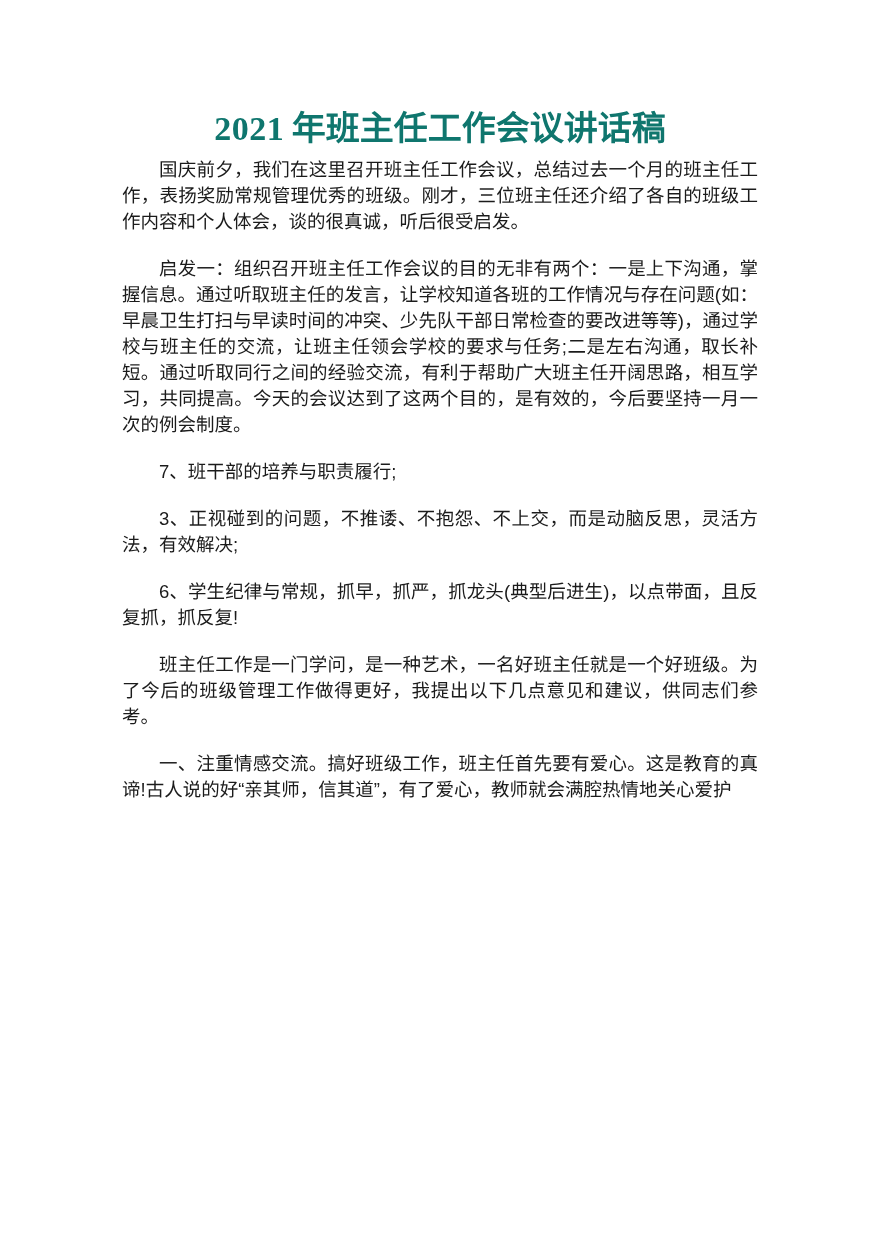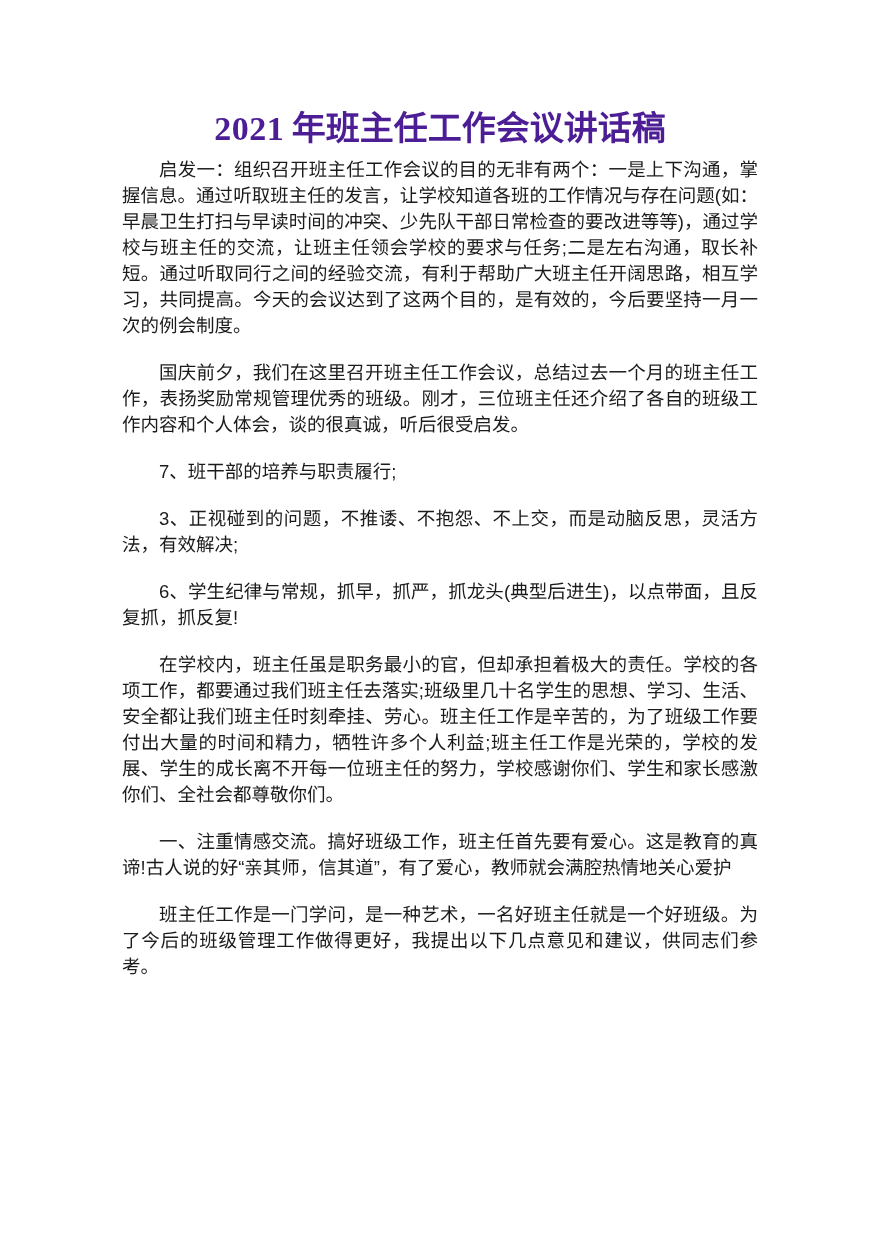--- a/index.html
+++ b/index.html
@@ -22,21 +22,21 @@
     height: 1250px;
     padding: 108px 126px 0 122px;
     background: #ffffff;
   }
   .doc-title {
     margin: 0 0 8px 0;
     text-align: center;
     font-weight: bold;
     font-size: 34px;
     line-height: 40px;
-    color: #4c1d95;
+    color: #0f766e;
     white-space: nowrap;
   }
   .doc-title .title-year {
     font-family: "Liberation Serif", serif;
     letter-spacing: 0.5px;
   }
   .doc-title .title-cn {
     font-family: "Liberation Sans", sans-serif;
     margin-left: 0.22em;
   }
@@ -52,31 +52,30 @@
   }
 </style>
 </head>
 <body>
 
 <div class="page">
 
   <h1 class="doc-title"><span class="title-year">2021</span><span class="title-cn">年班主任工作会议讲话稿</span></h1>
 
 
+  <p class="para">国庆前夕，我们在这里召开班主任工作会议，总结过去一个月的班主任工作，表扬奖励常规管理优秀的班级。刚才，三位班主任还介绍了各自的班级工作内容和个人体会，谈的很真诚，听后很受启发。</p>
+
   <p class="para">启发一：组织召开班主任工作会议的目的无非有两个：一是上下沟通，掌握信息。通过听取班主任的发言，让学校知道各班的工作情况与存在问题(如：早晨卫生打扫与早读时间的冲突、少先队干部日常检查的要改进等等)，通过学校与班主任的交流，让班主任领会学校的要求与任务;二是左右沟通，取长补短。通过听取同行之间的经验交流，有利于帮助广大班主任开阔思路，相互学习，共同提高。今天的会议达到了这两个目的，是有效的，今后要坚持一月一次的例会制度。</p>
-
-  <p class="para">国庆前夕，我们在这里召开班主任工作会议，总结过去一个月的班主任工作，表扬奖励常规管理优秀的班级。刚才，三位班主任还介绍了各自的班级工作内容和个人体会，谈的很真诚，听后很受启发。</p>
 
 
   <p class="para">7、班干部的培养与职责履行;</p>
 
 
   <p class="para">3、正视碰到的问题，不推诿、不抱怨、不上交，而是动脑反思，灵活方法，有效解决;</p>
 
   <p class="para">6、学生纪律与常规，抓早，抓严，抓龙头(典型后进生)，以点带面，且反复抓，抓反复!</p>
 
-  <p class="para">在学校内，班主任虽是职务最小的官，但却承担着极大的责任。学校的各项工作，都要通过我们班主任去落实;班级里几十名学生的思想、学习、生活、安全都让我们班主任时刻牵挂、劳心。班主任工作是辛苦的，为了班级工作要付出大量的时间和精力，牺牲许多个人利益;班主任工作是光荣的，学校的发展、学生的成长离不开每一位班主任的努力，学校感谢你们、学生和家长感激你们、全社会都尊敬你们。</p>
+
+  <p class="para">班主任工作是一门学问，是一种艺术，一名好班主任就是一个好班级。为了今后的班级管理工作做得更好，我提出以下几点意见和建议，供同志们参考。</p>
 
   <p class="para">一、注重情感交流。搞好班级工作，班主任首先要有爱心。这是教育的真谛!古人说的好“亲其师，信其道”，有了爱心，教师就会满腔热情地关心爱护</p>
-
-  <p class="para">班主任工作是一门学问，是一种艺术，一名好班主任就是一个好班级。为了今后的班级管理工作做得更好，我提出以下几点意见和建议，供同志们参考。</p>
 
 </div>
 
 </body></html>

